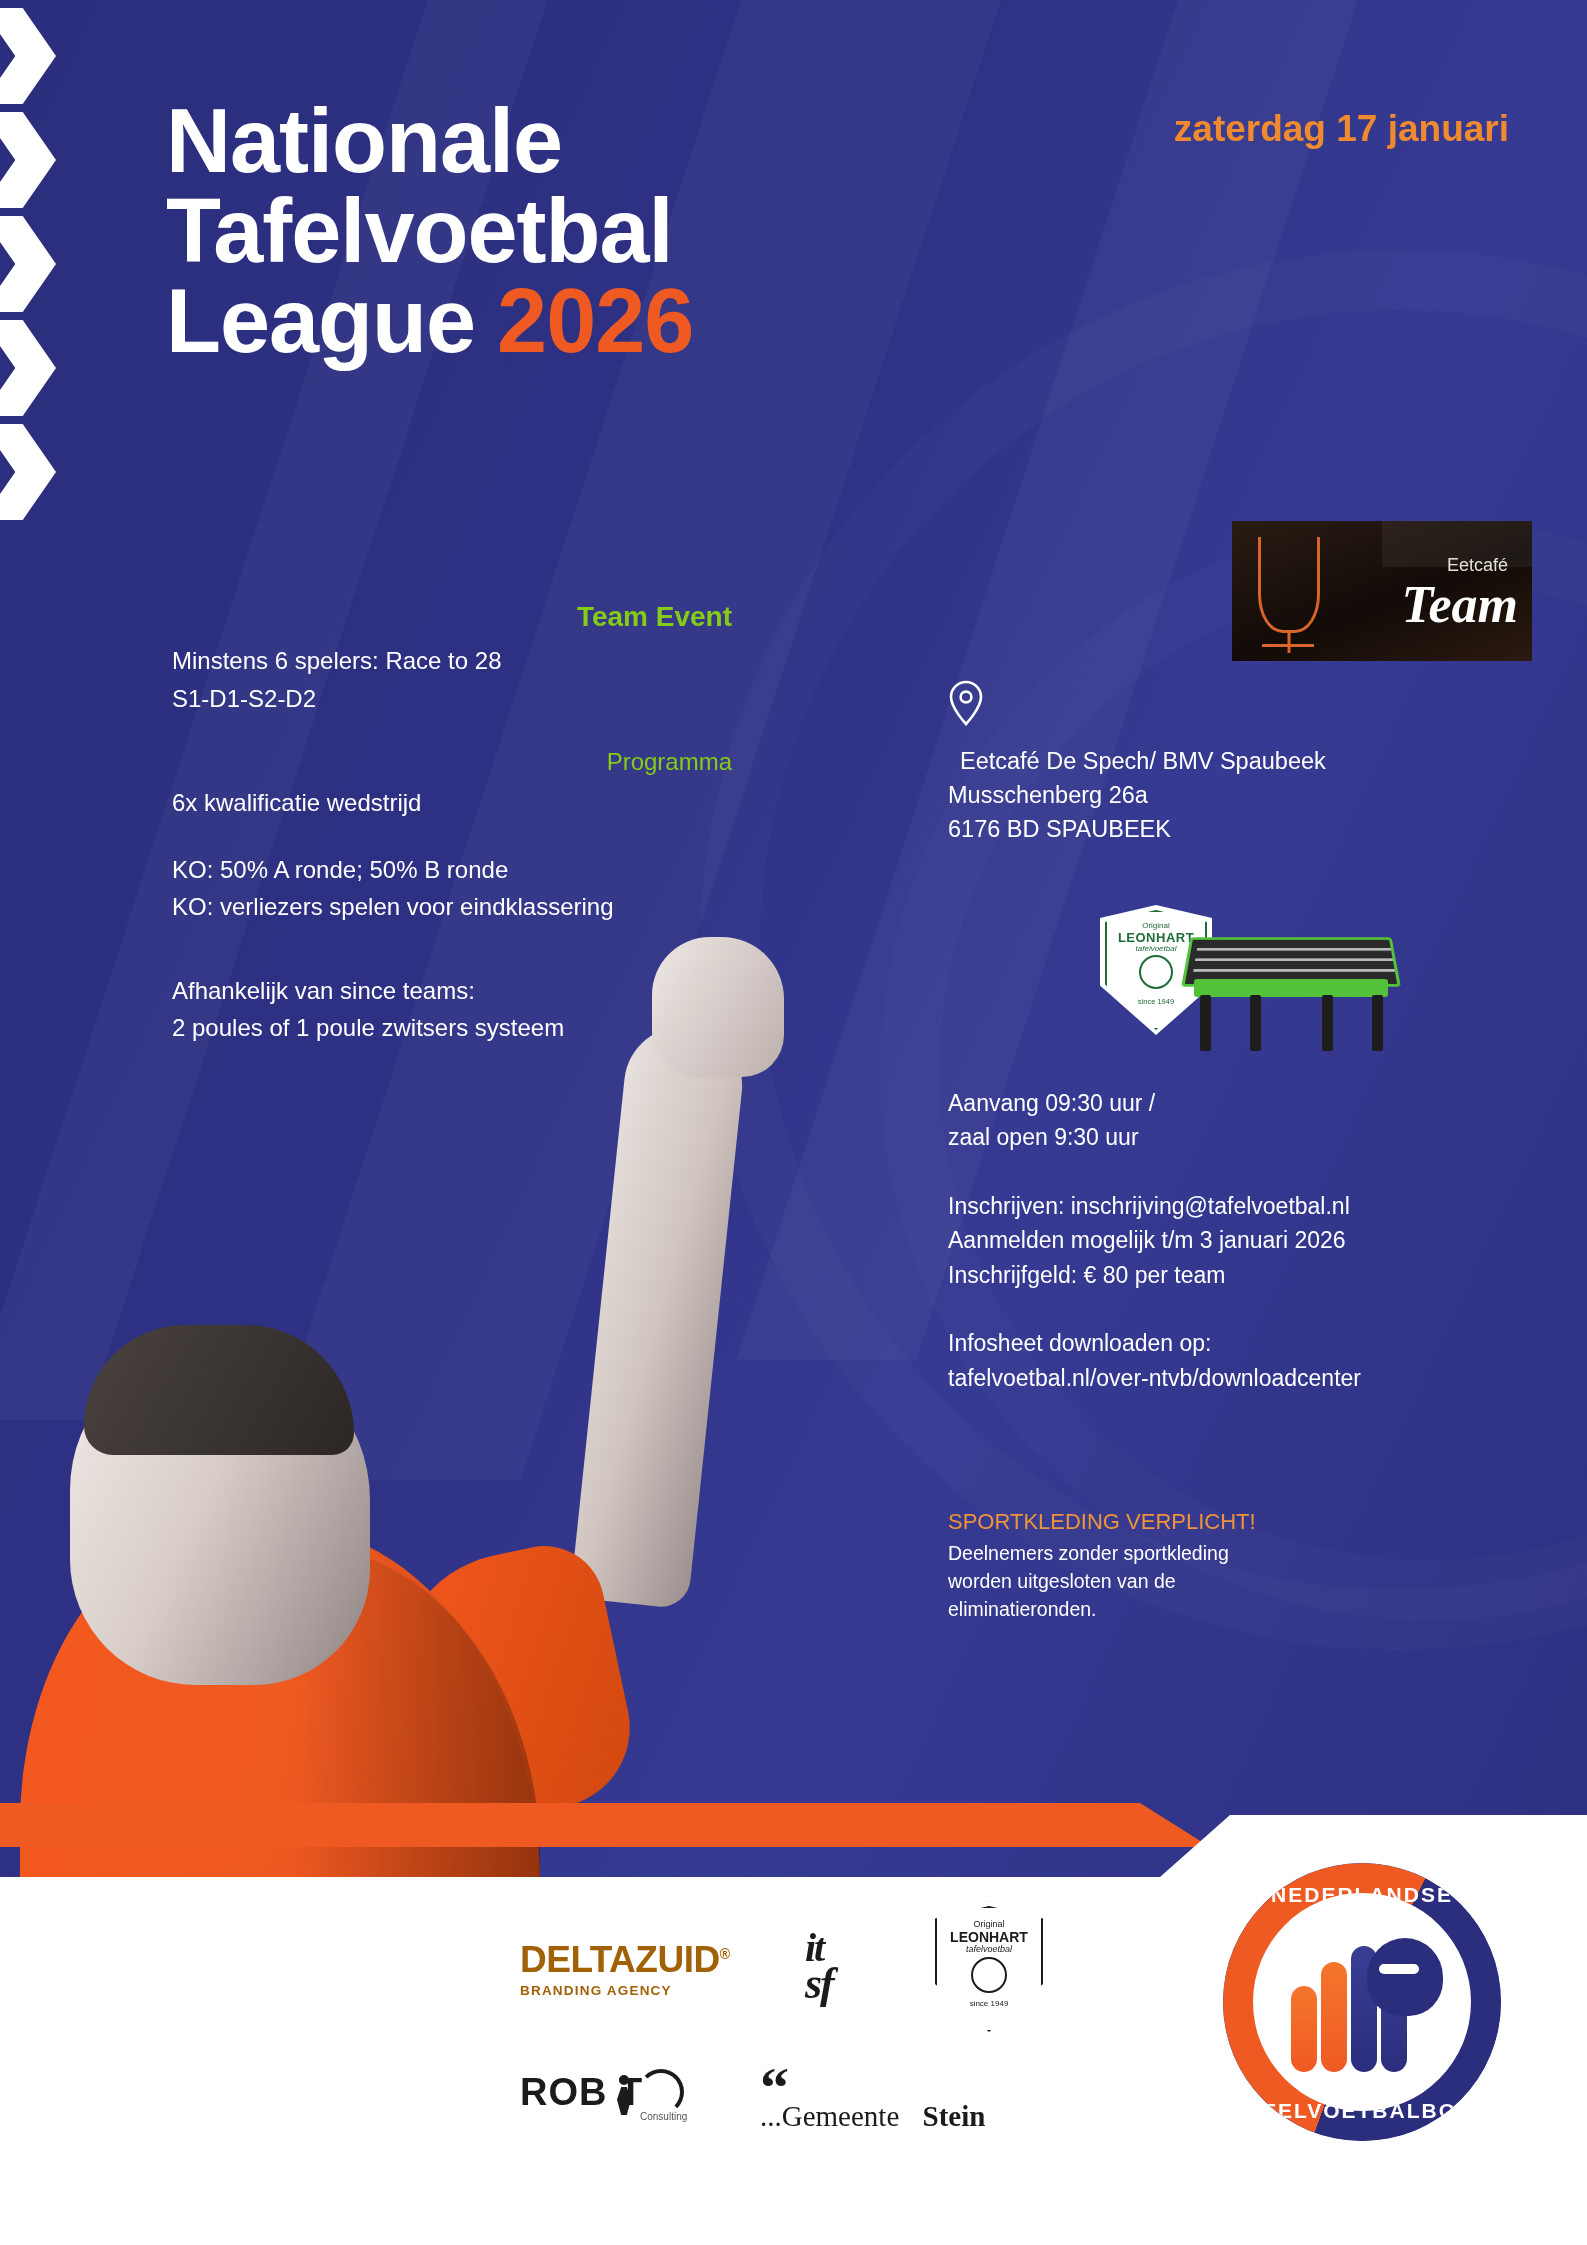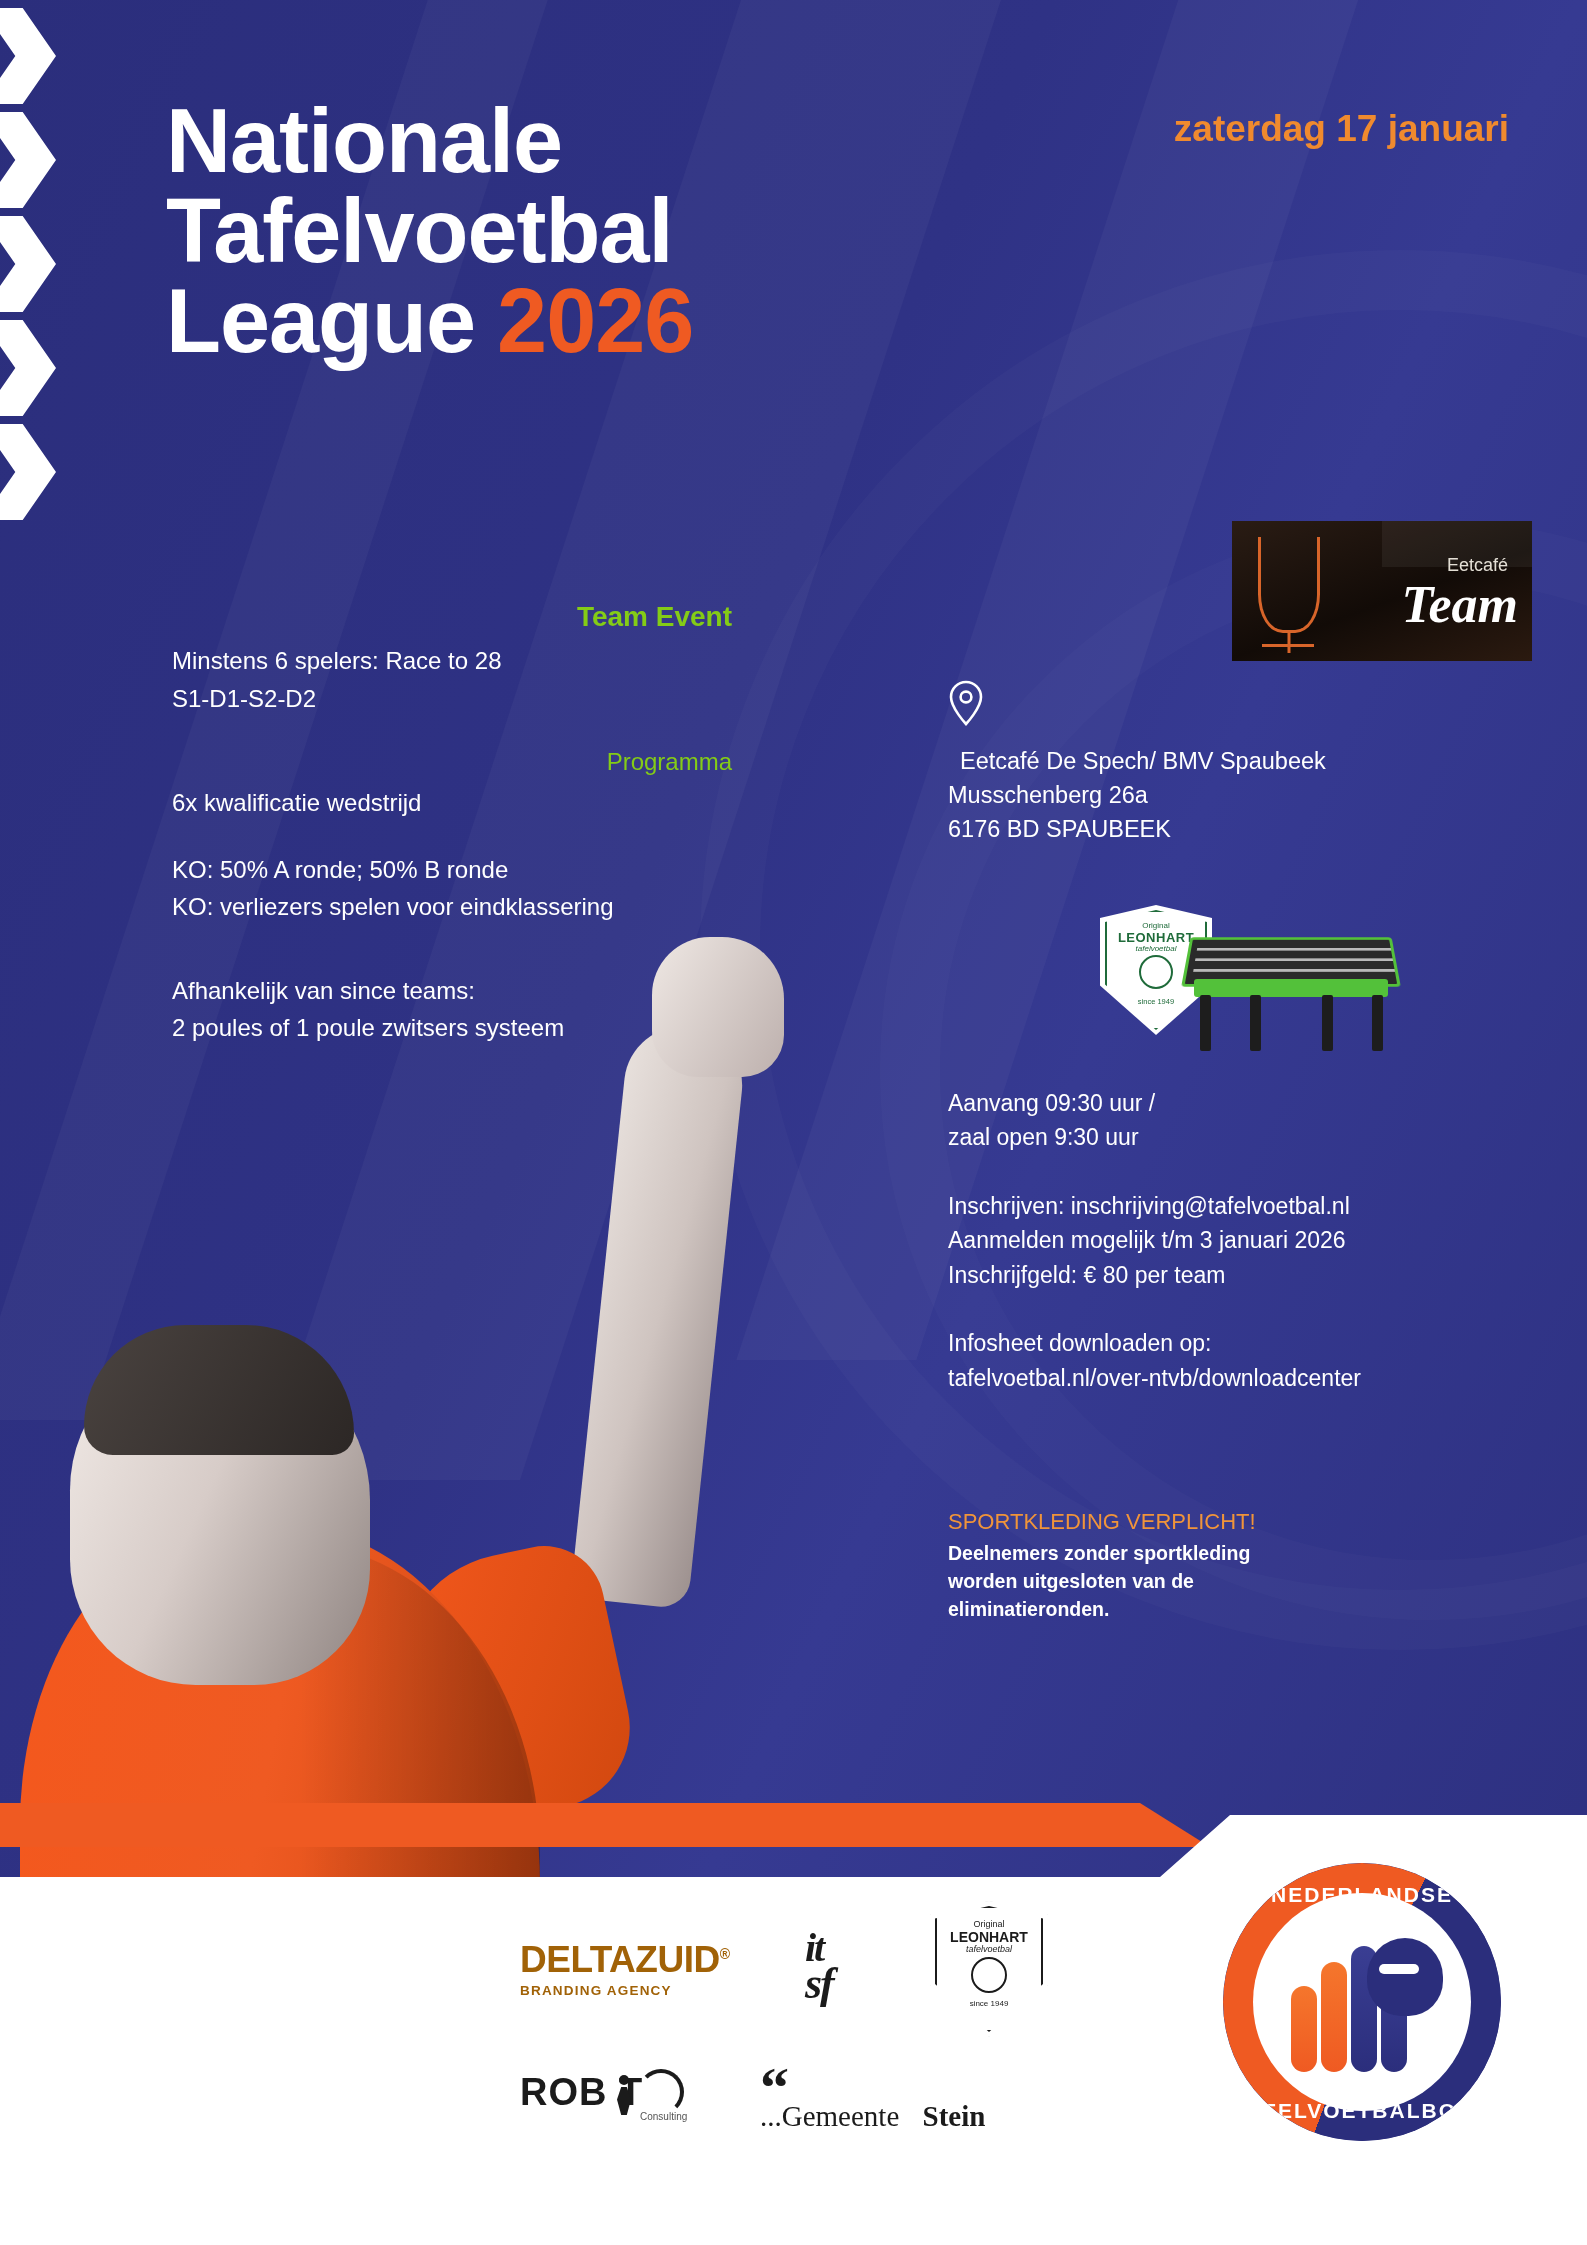--- a/index.html
+++ b/index.html
@@ -80,21 +80,21 @@
   
   .right-col {
     position: absolute; left: 948px; top: 680px; width: 600px;
     color: #ffffff; font-size: 23px; line-height: 1.5;
   }
   .pin-icon { margin-left: 0px; margin-bottom: 8px; }
   .venue { margin-top: 6px; font-size: 23.5px; line-height: 1.45; }
   .venue .l1 { padding-left: 12px; }
   .rblock { margin-top: 34px; font-size: 23px; line-height: 1.5; }
   .warn-title { color: #f0943a; font-size: 22px; margin-bottom: 2px; }
-  .warn-body { font-size: 19.5px; line-height: 1.42; font-weight: bold; }
+  .warn-body { font-size: 19.5px; line-height: 1.42; }
   
   .spech-photo {
     position: absolute; left: 1232px; top: 521px; width: 300px; height: 140px;
     background: linear-gradient(160deg, #2a1c14 0%, #120b07 55%, #2b1a10 100%);
     overflow: hidden;
   }
   .spech-photo .glass {
     position: absolute; left: 26px; top: 16px; width: 62px; height: 96px;
     border: 3px solid #d8652a; border-top: none;
     border-radius: 0 0 40% 40%;

